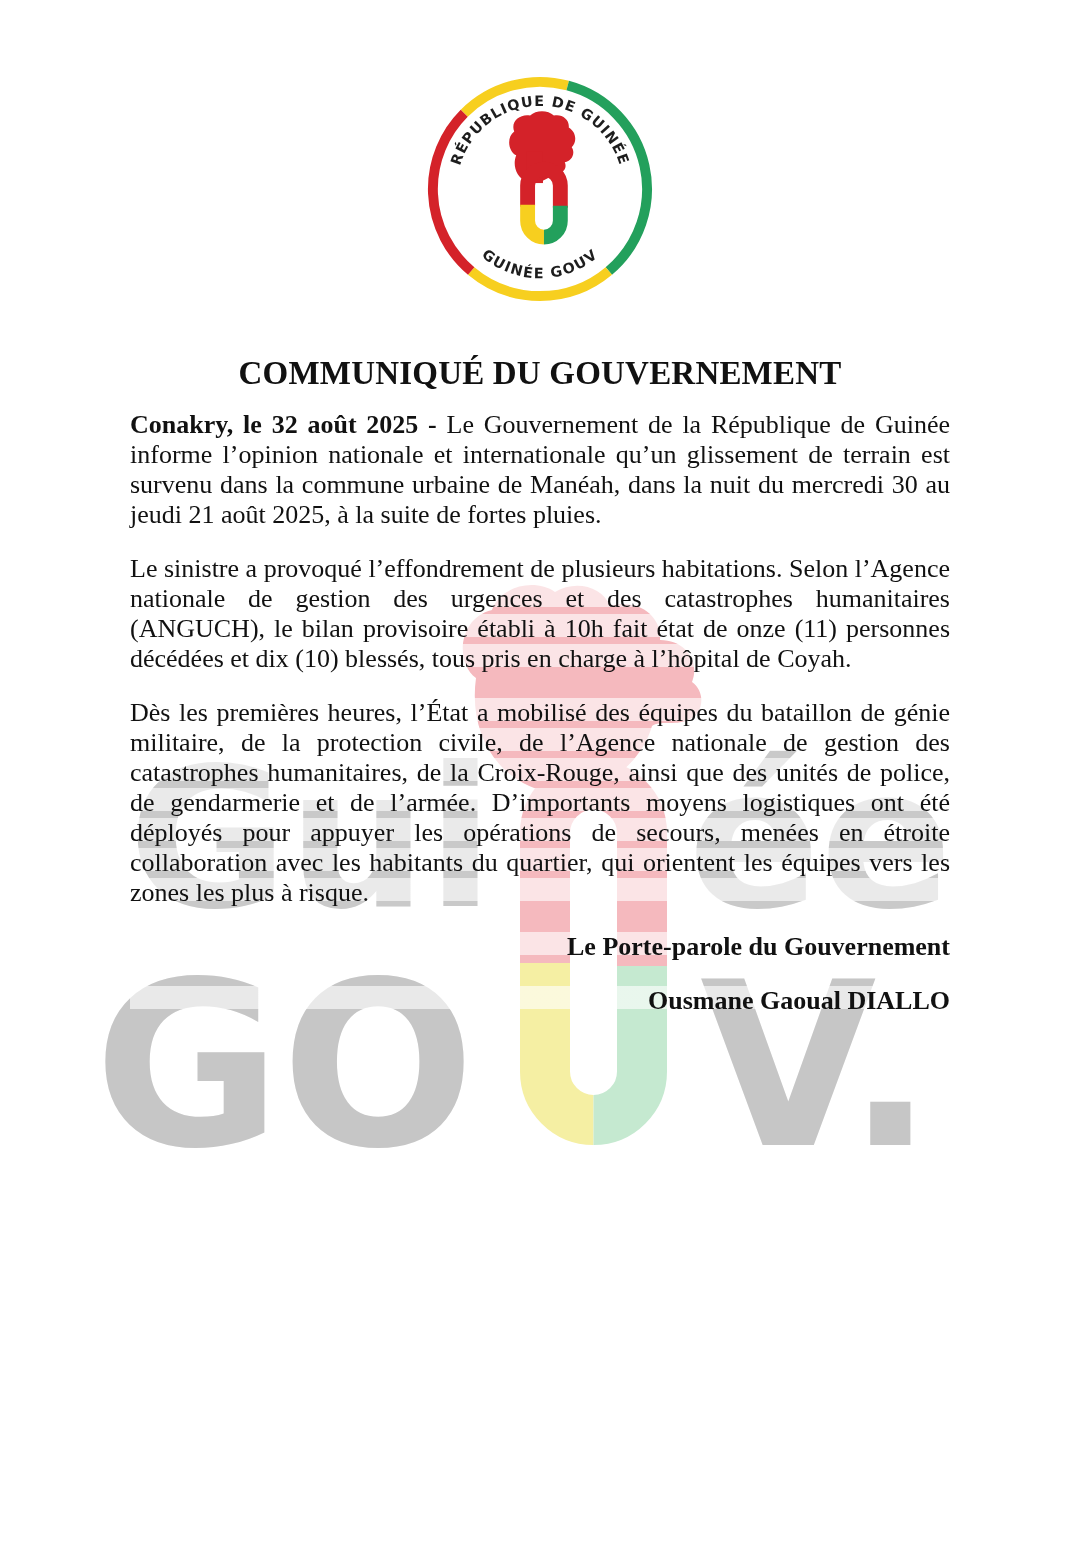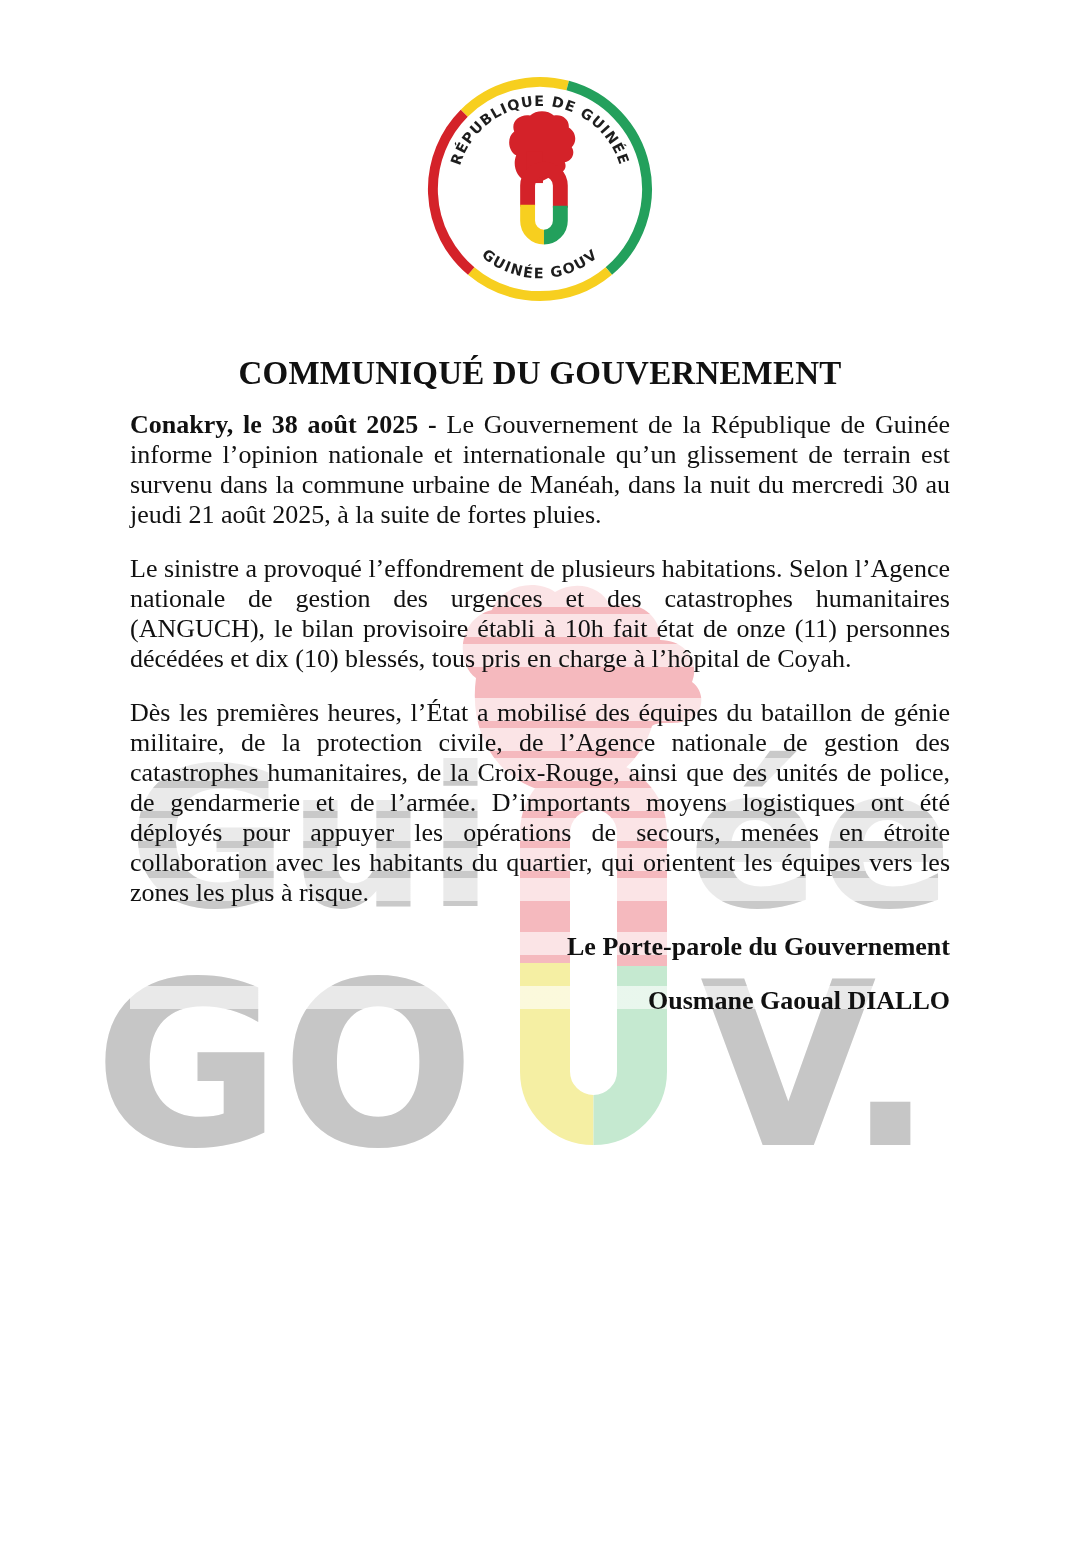--- a/index.html
+++ b/index.html
@@ -115,21 +115,21 @@
         <path d="M 124 168.5 A 16.5 16.5 0 0 0 140.5 152 L 140.5 137" fill="none" stroke="#23a05c" stroke-width="15"></path>
       </g>
     </svg>
   </div>
 
   <div class="content">
 
     <h1 class="doc-title">COMMUNIQUÉ DU GOUVERNEMENT</h1>
 
 
-    <p class="para"><b>Conakry, le 38 août 2025 - </b><span>Le Gouvernement de la République de Guinée informe l’opinion nationale et internationale qu’un glissement de terrain est survenu dans la commune urbaine de Manéah, dans la nuit du mercredi 30 au jeudi 21 août 2025, à la suite de fortes pluies.</span></p>
+    <p class="para"><b>Conakry, le 32 août 2025 - </b><span>Le Gouvernement de la République de Guinée informe l’opinion nationale et internationale qu’un glissement de terrain est survenu dans la commune urbaine de Manéah, dans la nuit du mercredi 30 au jeudi 21 août 2025, à la suite de fortes pluies.</span></p>
 
     <p class="para">Le sinistre a provoqué l’effondrement de plusieurs habitations. Selon l’Agence nationale de gestion des urgences et des catastrophes humanitaires (ANGUCH), le bilan provisoire établi à 10h fait état de onze (11) personnes décédées et dix (10) blessés, tous pris en charge à l’hôpital de Coyah.</p>
 
     <p class="para">Dès les premières heures, l’État a mobilisé des équipes du bataillon de génie militaire, de la protection civile, de l’Agence nationale de gestion des catastrophes humanitaires, de la Croix-Rouge, ainsi que des unités de police, de gendarmerie et de l’armée. D’importants moyens logistiques ont été déployés pour appuyer les opérations de secours, menées en étroite collaboration avec les habitants du quartier, qui orientent les équipes vers les zones les plus à risque.</p>
 
 
 
 
     <p class="sig">Le Porte-parole du Gouvernement</p>
 

